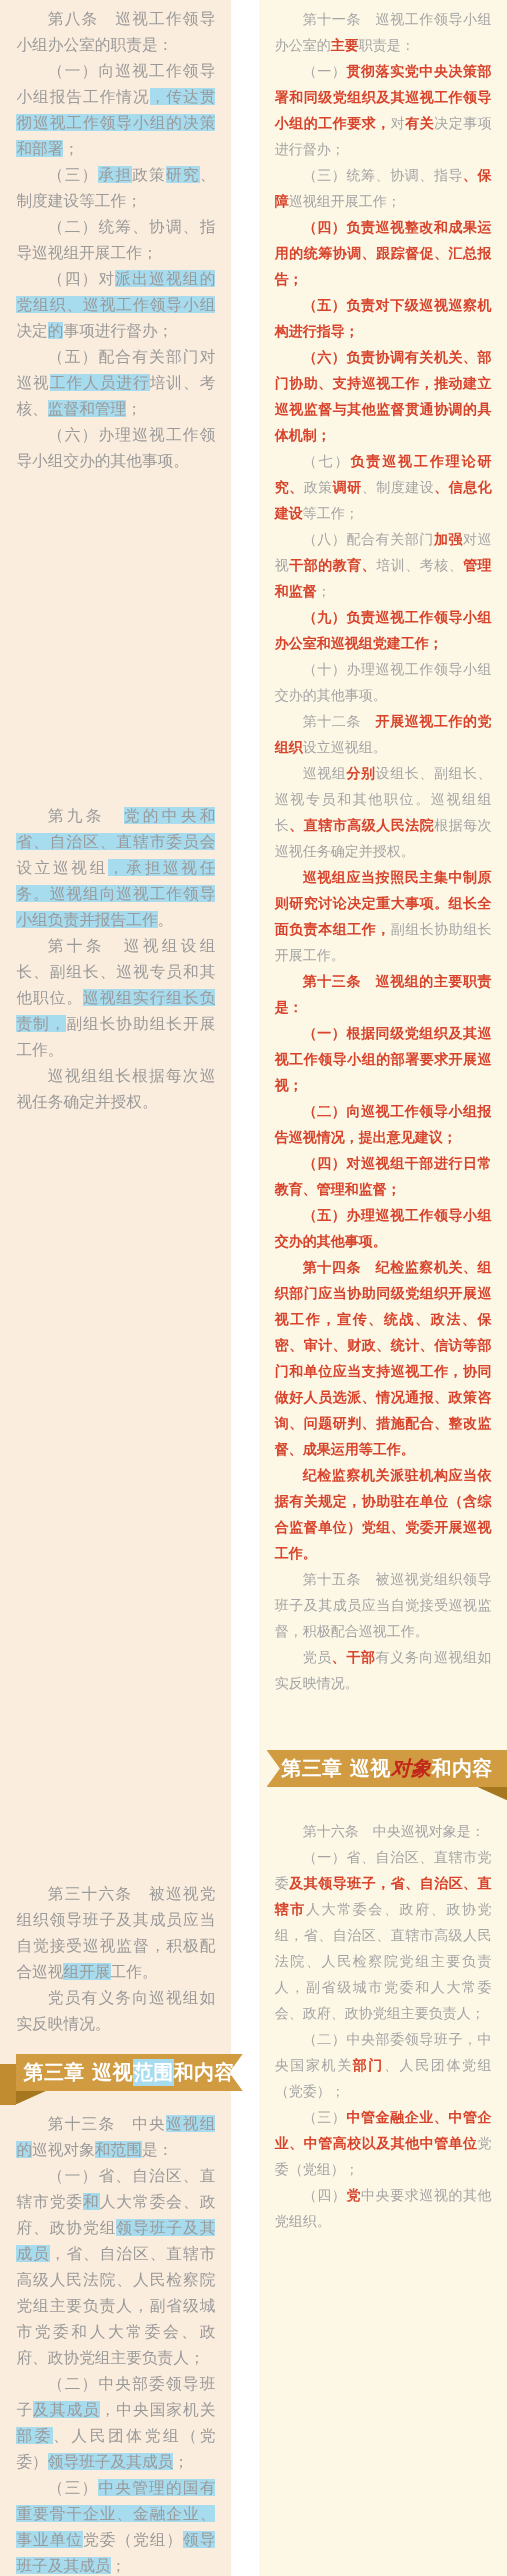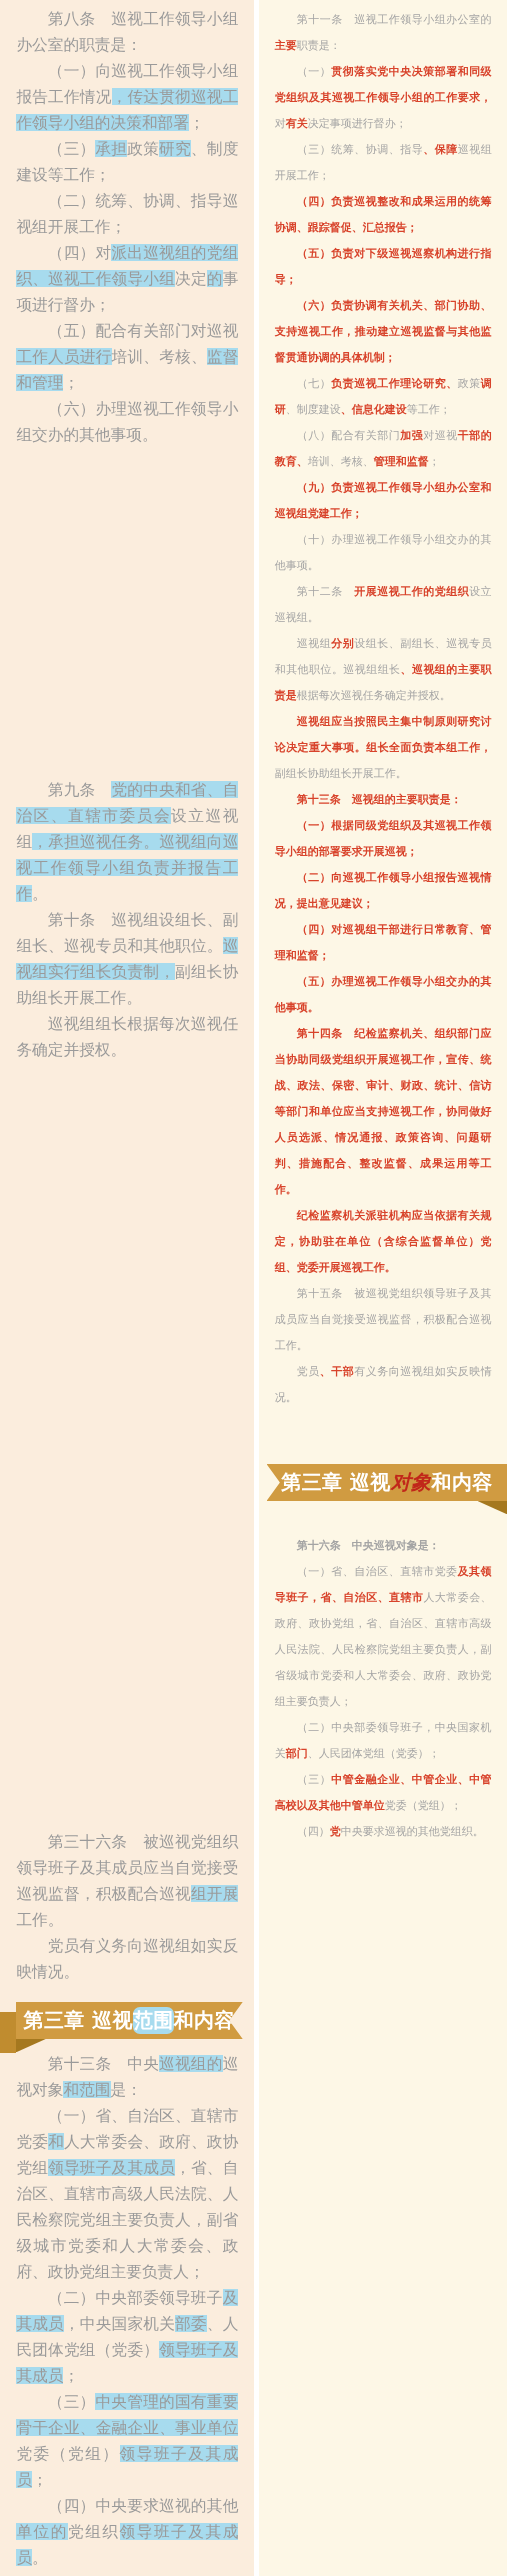--- a/index.html
+++ b/index.html
@@ -13,32 +13,32 @@
     --gold-dark:#a5781f;
     --gold-tail:#c08c2f;
     --banner-red:#c1271a;
   }
   html,body{margin:0;padding:0;}
   body{
     width:508px;height:2576px;position:relative;background:#ffffff;
     overflow:hidden;font-family:"Liberation Sans",sans-serif;
   }
   .col{position:absolute;top:0;box-sizing:border-box;height:2576px;}
-  .col-left{left:0;width:254px;background:var(--bg-left);padding:6px 15.7px 0 16.4px;}
+  .col-left{left:0;width:231px;background:var(--bg-left);padding:6px 15.7px 0 16.4px;}
   .col-right{left:259px;width:249px;background:var(--bg-right);padding:6px 16.4px 0 15.7px;}
   p.para{
     margin:0;text-align:justify;text-indent:2em;word-break:break-all;
     line-height:26px;
   }
   .col-left p.para{font-size:15.7px;color:var(--gray-left);}
-  .col-right p.para{font-size:11px;color:var(--gray-right);}
+  .col-right p.para{font-size:14px;color:var(--gray-right);}
   .art{margin-top:12.7px;}
   .first{margin-top:0;}
-  .col-left .after-banner{margin-top:12px;}
-  .col-right .after-banner{margin-top:31px;font-weight:bold;}
+  .col-left .after-banner{margin-top:20px;}
+  .col-right .after-banner{margin-top:31px;}
   .gap{width:100%;}
   .g1{height:329px;}
   .g2{height:766px;}
   .hl{background:var(--hl-blue);}
   .em{color:var(--em-red);font-weight:700;}
   .banner-wrap{position:relative;height:37px;}
   .col-left .banner-wrap{margin:17px 0 0 -0.7px;width:227px;}
   .col-right .banner-wrap{margin:54px 0 0 -8.2px;width:241px;}
   .band{
     position:absolute;left:0;top:0;right:0;bottom:0;background:var(--gold);
@@ -47,21 +47,21 @@
     font-size:20px;letter-spacing:0.4px;white-space:nowrap;
   }
   .col-left .band{clip-path:polygon(0 0,100% 0,calc(100% - 13.4px) 50%,100% 100%,0 100%);}
   .col-right .band{clip-path:polygon(13.4px 0,100% 0,100% 100%,13.4px 100%,0 50%);
     
     clip-path:polygon(0 0,100% 0,100% 100%,0 100%,13.4px 50%);}
   .tail{position:absolute;top:9.7px;left:-15.7px;width:15.7px;height:41px;background:var(--gold-tail);}
   .fold{position:absolute;top:37px;width:30px;height:13.4px;background:var(--gold-dark);}
   .col-left .fold{left:0;clip-path:polygon(0 0,100% 0,0 100%);}
   .col-right .fold{right:0;clip-path:polygon(0 0,100% 0,100% 100%);}
-  .bhl{background:var(--hl-blue);border-radius:7px;}
+  .bhl{background:var(--hl-blue);}
   .bred{color:var(--banner-red);font-style:italic;}
 </style>
 </head>
 <body>
 
 <div class="col col-left">
     <p class="para art first">第八条　巡视工作领导小组办公室的职责是：</p>
     <p class="para">（一）向巡视工作领导小组报告工作情况<span class="hl">，传达贯彻巡视工作领导小组的决策和部署</span>；</p>
     <p class="para">（三）<span class="hl">承担</span>政策<span class="hl">研究</span>、制度建设等工作；</p>
     <p class="para">（二）统筹、协调、指导巡视组开展工作；</p>
@@ -95,21 +95,21 @@
     <p class="para">（一）<span class="em">贯彻落实党中央决策部署和同级党组织及其巡视工作领导小组的工作要求，</span>对<span class="em">有关</span>决定事项进行督办；</p>
     <p class="para">（三）统筹、协调、指导<span class="em">、保障</span>巡视组开展工作；</p>
     <p class="para"><span class="em">（四）负责巡视整改和成果运用的统筹协调、跟踪督促、汇总报告；</span></p>
     <p class="para"><span class="em">（五）负责对下级巡视巡察机构进行指导；</span></p>
     <p class="para"><span class="em">（六）负责协调有关机关、部门协助、支持巡视工作，推动建立巡视监督与其他监督贯通协调的具体机制；</span></p>
     <p class="para">（七）<span class="em">负责巡视工作理论研究、</span>政策<span class="em">调研</span>、制度建设<span class="em">、信息化建设</span>等工作；</p>
     <p class="para">（八）配合有关部门<span class="em">加强</span>对巡视<span class="em">干部的教育、</span>培训、考核、<span class="em">管理和监督</span>；</p>
     <p class="para"><span class="em">（九）负责巡视工作领导小组办公室和巡视组党建工作；</span></p>
     <p class="para">（十）办理巡视工作领导小组交办的其他事项。</p>
     <p class="para art">第十二条　<span class="em">开展巡视工作的党组织</span>设立巡视组。</p>
-    <p class="para">巡视组<span class="em">分别</span>设组长、副组长、巡视专员和其他职位。巡视组组长<span class="em">、巡视组的主要职责是</span>根据每次巡视任务确定并授权。</p>
+    <p class="para">巡视组<span class="em">分别</span>设组长、副组长、巡视专员和其他职位。巡视组组长<span class="em">、直辖市高级人民法院</span>根据每次巡视任务确定并授权。</p>
     <p class="para"><span class="em">巡视组应当按照民主集中制原则研究讨论决定重大事项。组长全面负责本组工作，</span>副组长协助组长开展工作。</p>
     <p class="para art"><span class="em">第十三条　巡视组的主要职责是：</span></p>
     <p class="para"><span class="em">（一）根据同级党组织及其巡视工作领导小组的部署要求开展巡视；</span></p>
     <p class="para"><span class="em">（二）向巡视工作领导小组报告巡视情况，提出意见建议；</span></p>
     <p class="para"><span class="em">（四）对巡视组干部进行日常教育、管理和监督；</span></p>
     <p class="para"><span class="em">（五）办理巡视工作领导小组交办的其他事项。</span></p>
     <p class="para art"><span class="em">第十四条　纪检监察机关、组织部门应当协助同级党组织开展巡视工作，宣传、统战、政法、保密、审计、财政、统计、信访等部门和单位应当支持巡视工作，协同做好人员选派、情况通报、政策咨询、问题研判、措施配合、整改监督、成果运用等工作。</span></p>
     <p class="para"><span class="em">纪检监察机关派驻机构应当依据有关规定，协助驻在单位（含综合监督单位）党组、党委开展巡视工作。</span></p>
     <p class="para art">第十五条　被巡视党组织领导班子及其成员应当自觉接受巡视监督，积极配合巡视工作。</p>
     <p class="para">党员<span class="em">、干部</span>有义务向巡视组如实反映情况。</p>

